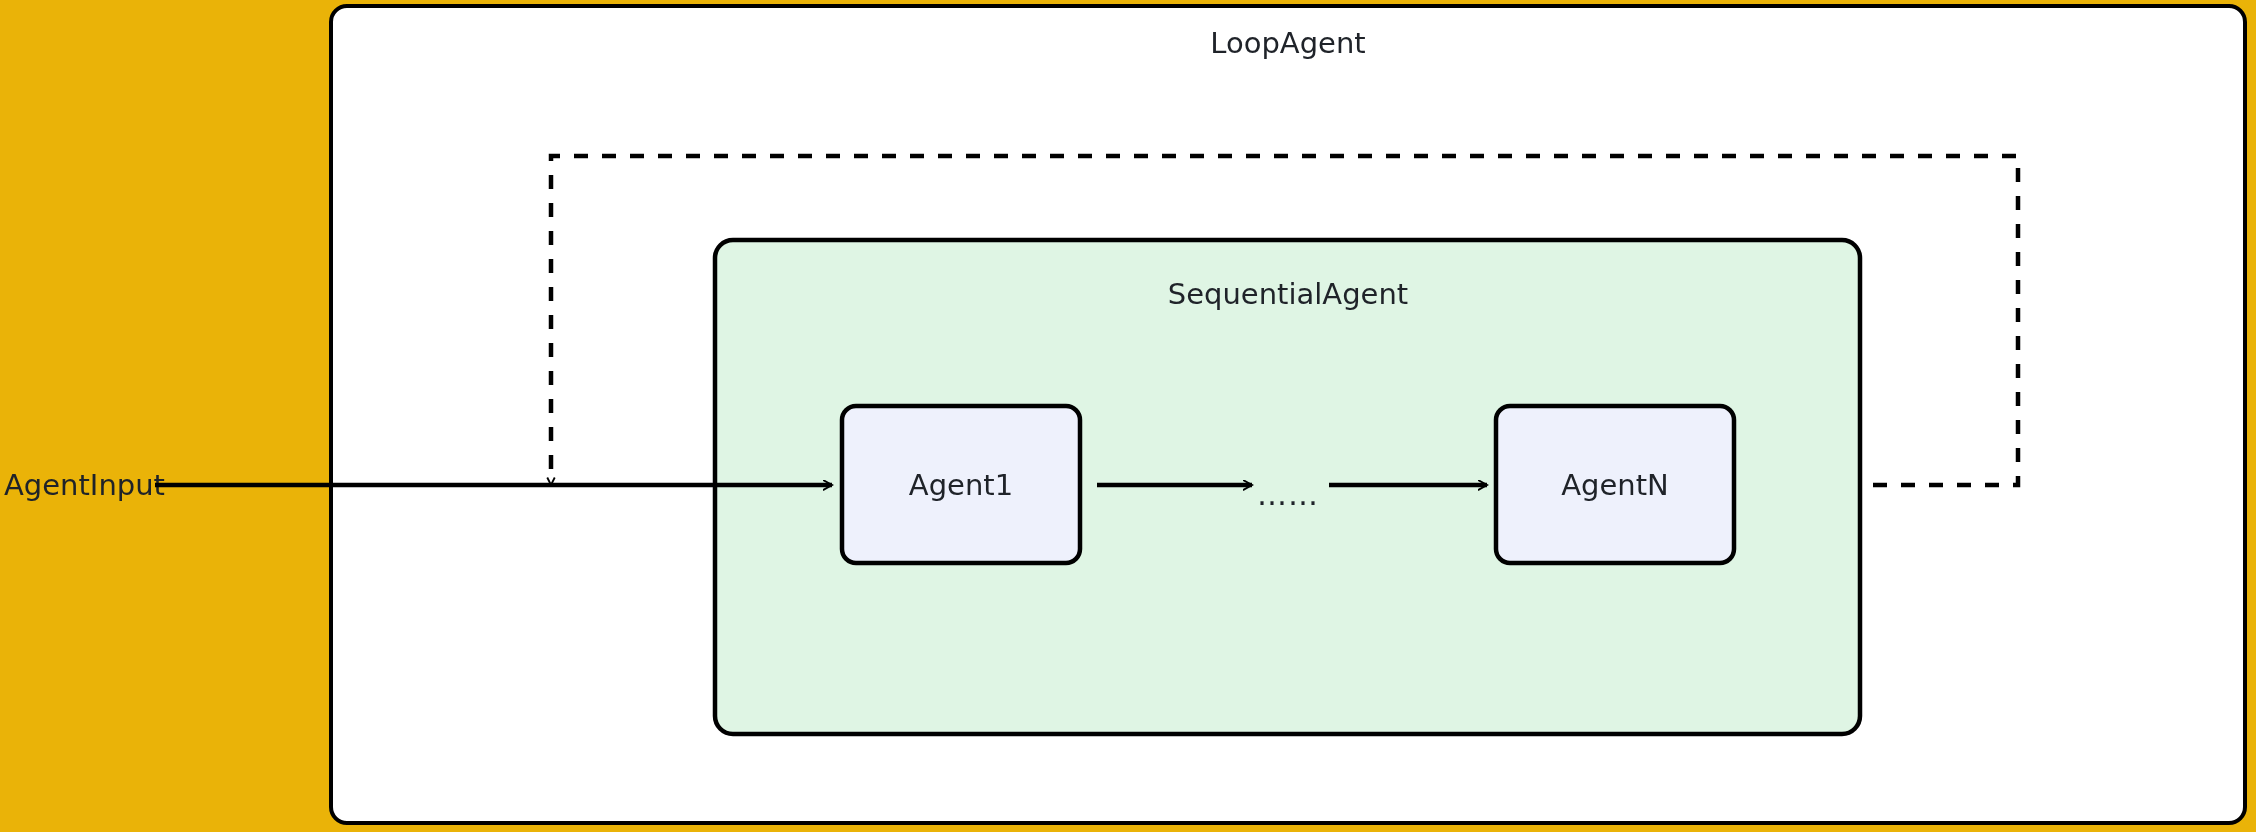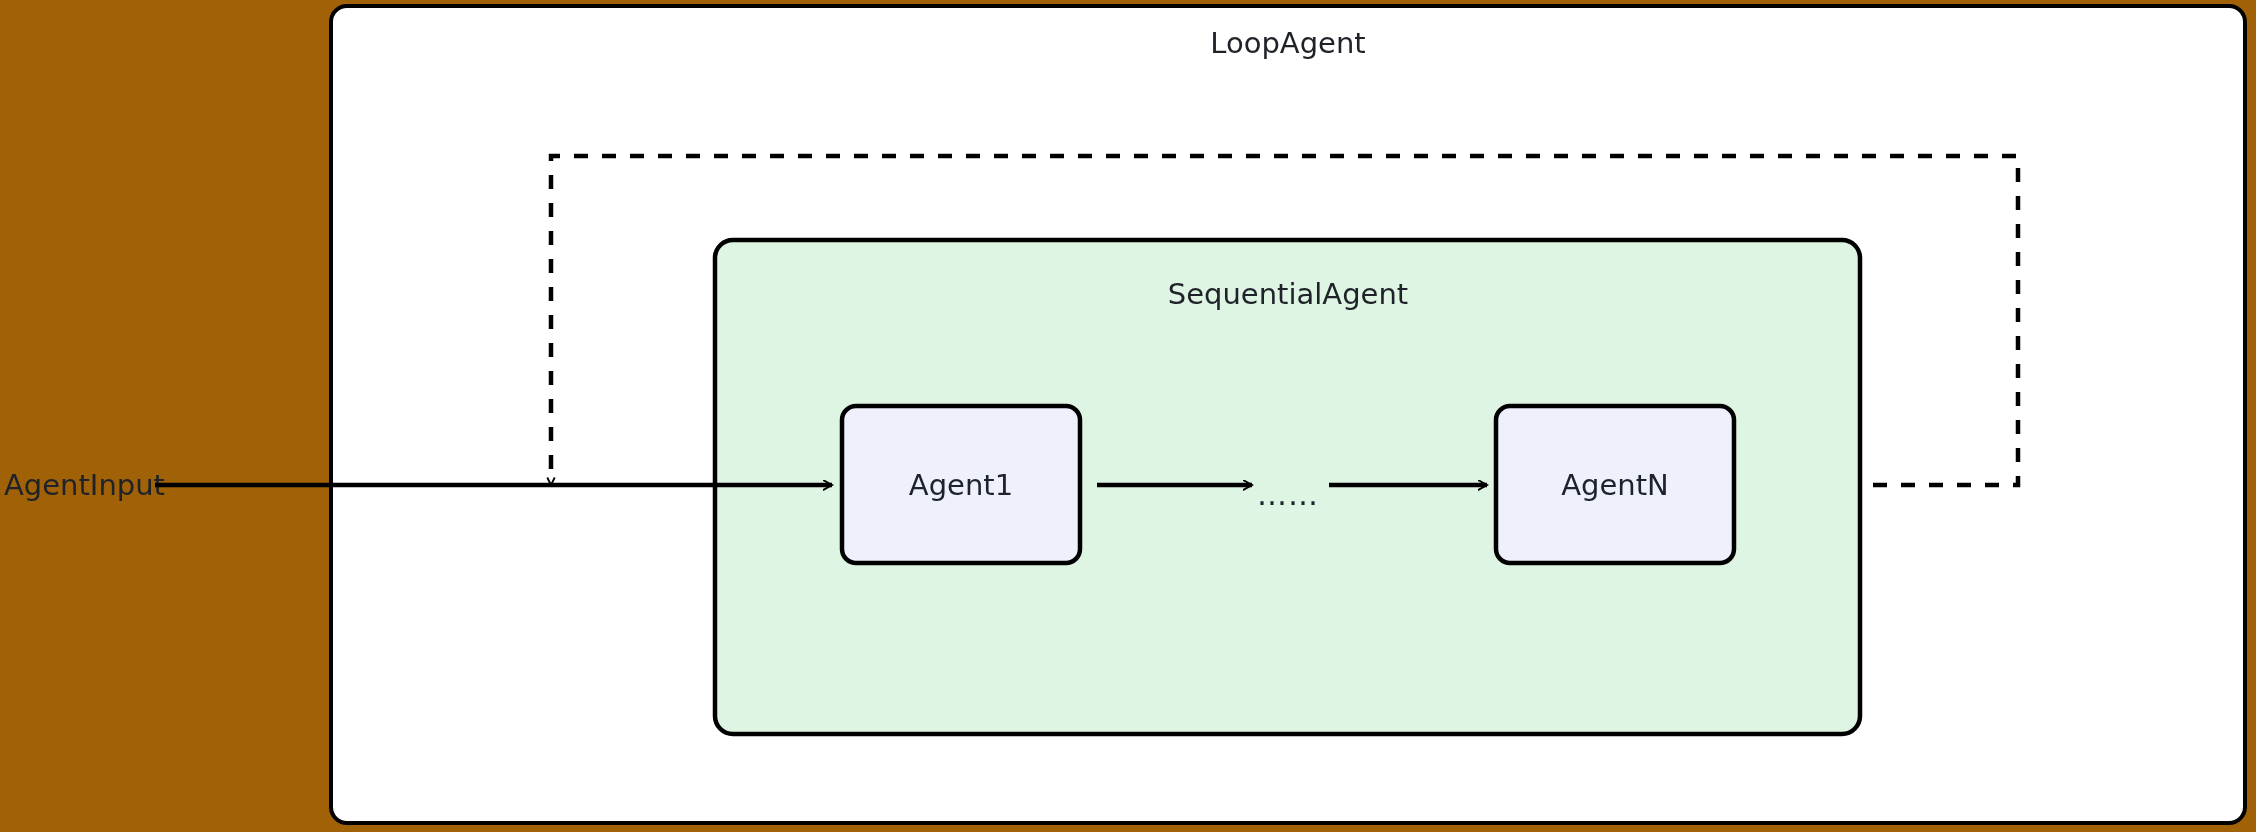--- a/index.html
+++ b/index.html
@@ -8,21 +8,21 @@
     padding: 0;
     background: #ffffff;
   }
   body {
     font-family: "DejaVu Sans", "Liberation Sans", sans-serif;
   }
   #canvas {
     position: relative;
     width: 2256px;
     height: 832px;
-    background: #a16207;
+    background: #eab308;
     overflow: hidden;
   }
   #diagram-svg {
     position: absolute;
     left: 0;
     top: 0;
     width: 2256px;
     height: 832px;
     display: block;
   }

